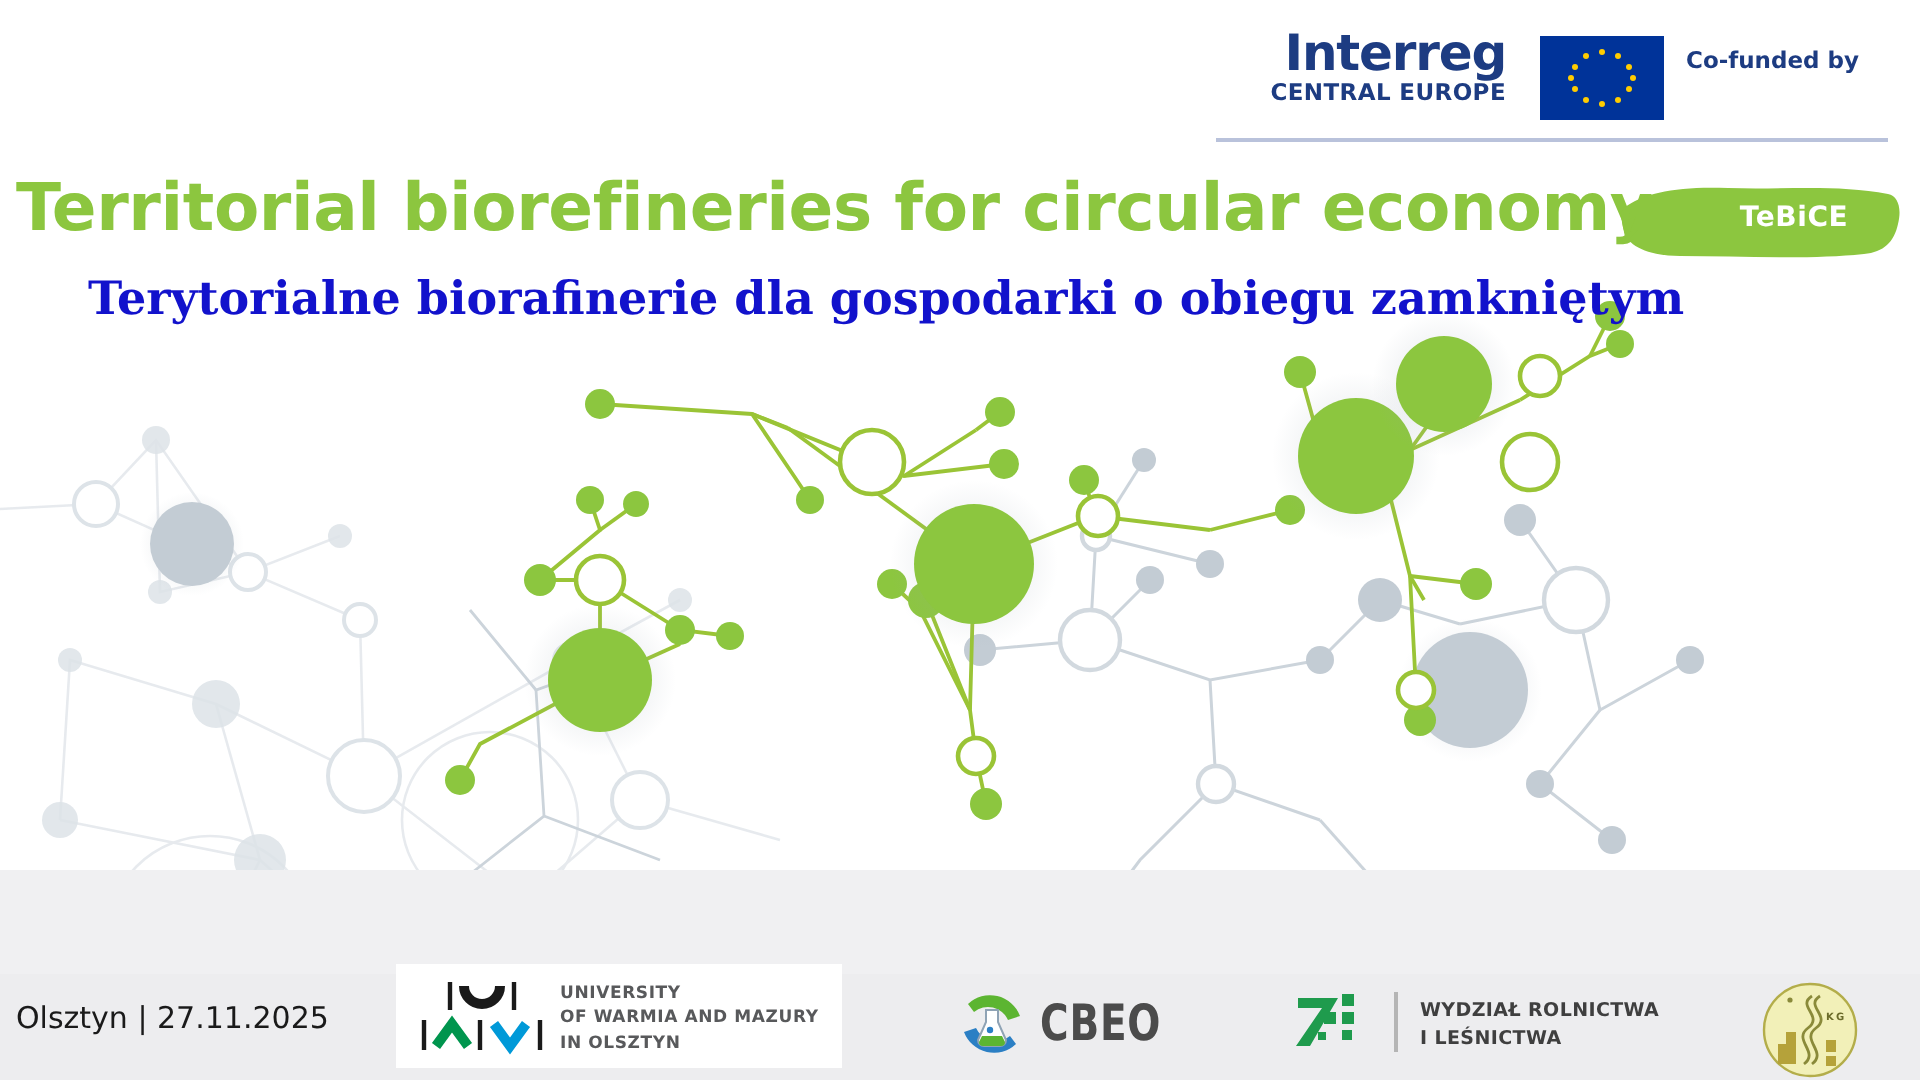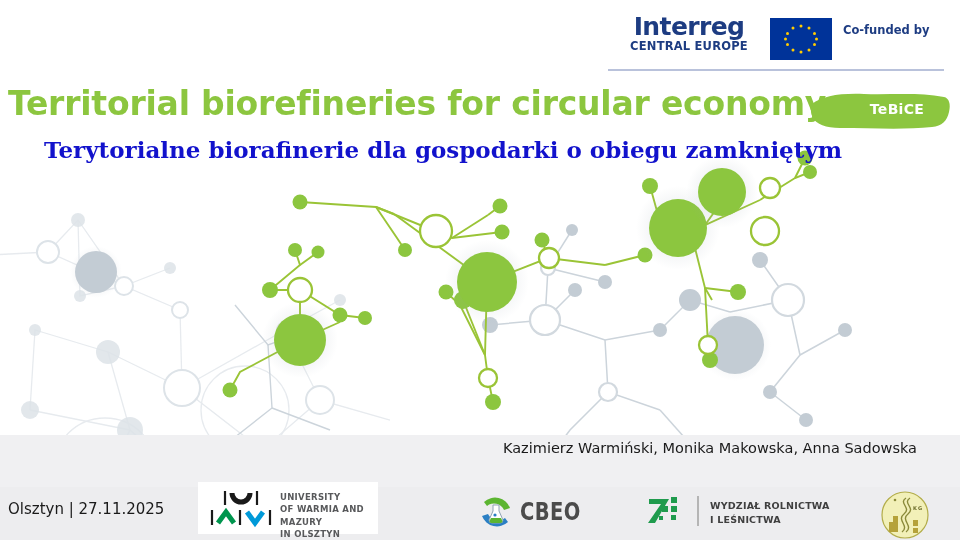--- a/index.html
+++ b/index.html
@@ -49,21 +49,21 @@
     left: 600px;
     top: 12px;
     width: 348px;
     height: 62px;
   }
   #interreg-logo {
     position: absolute;
     left: 25px;
     top: 2px;
     width: 128px;
-    text-align: center;
+    text-align: right;
   }
   #interreg-wordmark {
     font-family: "DejaVu Sans", sans-serif;
     font-weight: bold;
     font-size: 25px;
     letter-spacing: -0.6px;
     color: #1d3c82;
     line-height: 1.0;
   }
   #interreg-sub {
@@ -179,21 +179,21 @@
     font-size: 15px;
     color: #1a1a1a;
     white-space: nowrap;
   }
 
   
   #uwm-card {
     position: absolute;
     left: 198px;
     top: 482px;
-    width: 180px;
+    width: 223px;
     height: 52px;
     background: #ffffff;
   }
   #uwm-mark {
     position: absolute;
     left: 12px;
     top: 6px;
     width: 62px;
     height: 40px;
   }
@@ -512,21 +512,20 @@
       <path d="M6 16 C 16 8, 34 5, 58 6 C 86 7, 112 4, 138 9
                C 143 10, 145 16, 143 24 C 141 33, 136 38, 126 39
                C 98 42, 64 40, 34 40 C 20 40, 10 36, 7 30
                C 5 26, 4 19, 6 16 Z" fill="#8CC63F"></path>
       <path d="M4 18 L10 15 L8 22 L12 20 L9 28 L13 27 L7 33 Z" fill="#8CC63F"></path>
     </svg>
     <div id="tebice-label">TeBiCE</div>
   </div>
 
   <div id="authors">
-    <div class="author-line">Kazimierz Warmiński, Monika Makowska, Anna Sadowska</div>
   </div>
 
   <div id="date-text">Olsztyn | 27.11.2025</div>
 
   <div id="uwm-card">
     <svg id="uwm-mark" viewBox="0 0 62 40" xmlns="http://www.w3.org/2000/svg">
       <g stroke="#1a1a1a" stroke-width="2.2" stroke-linecap="butt">
         <line x1="15" y1="3" x2="15" y2="17"></line>
         <line x1="47" y1="3" x2="47" y2="17"></line>
       </g>

